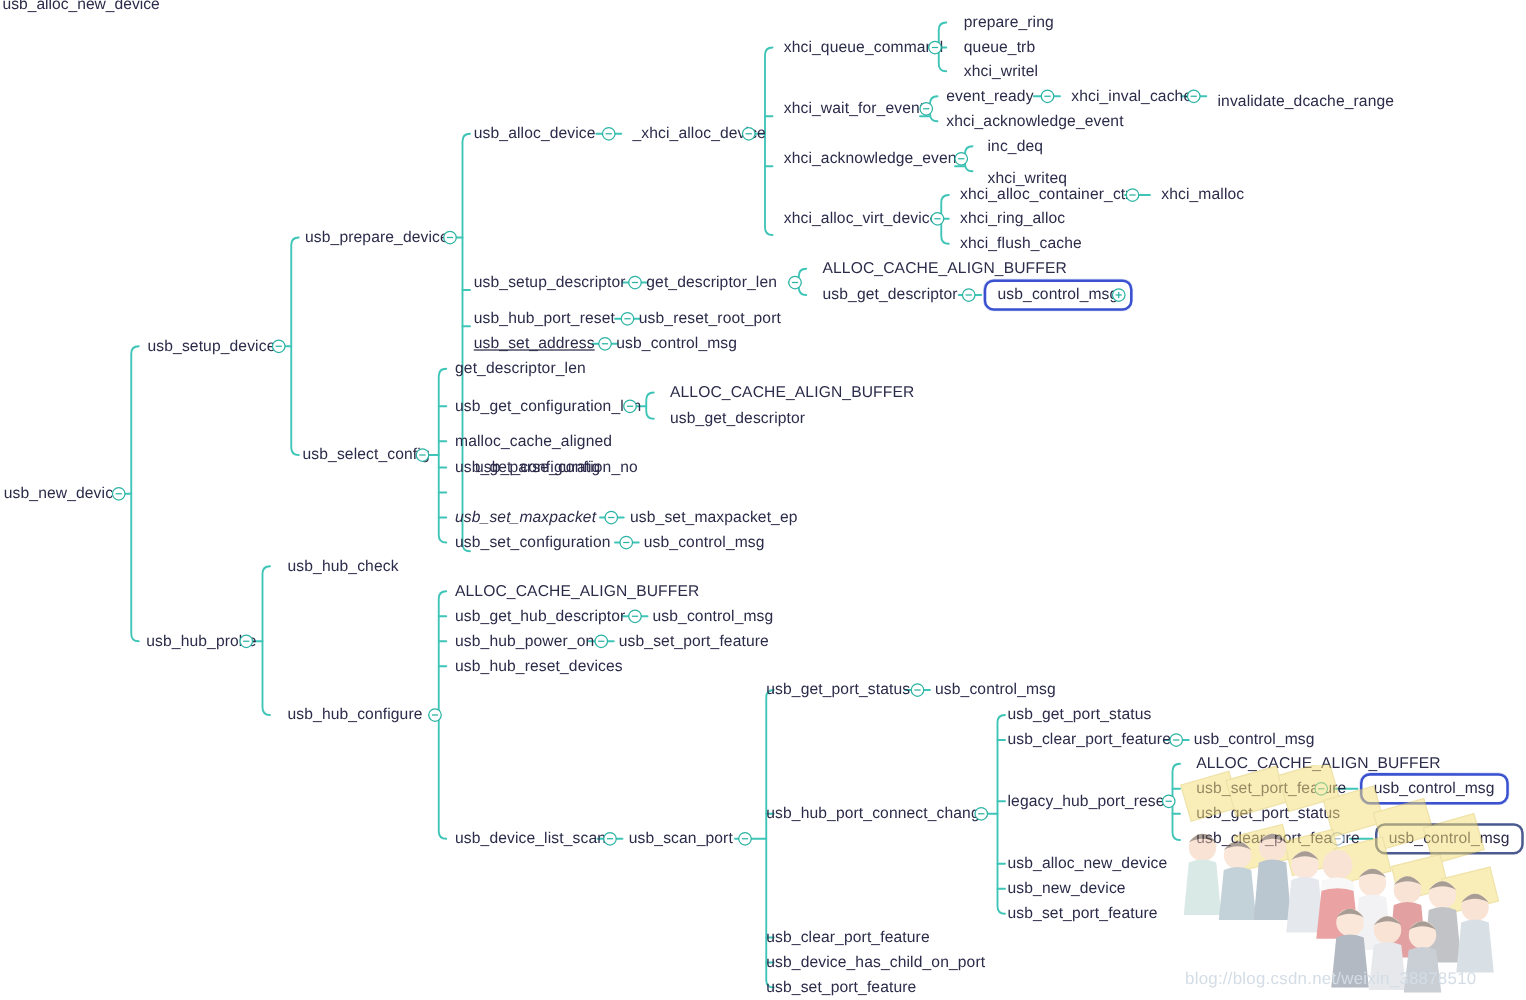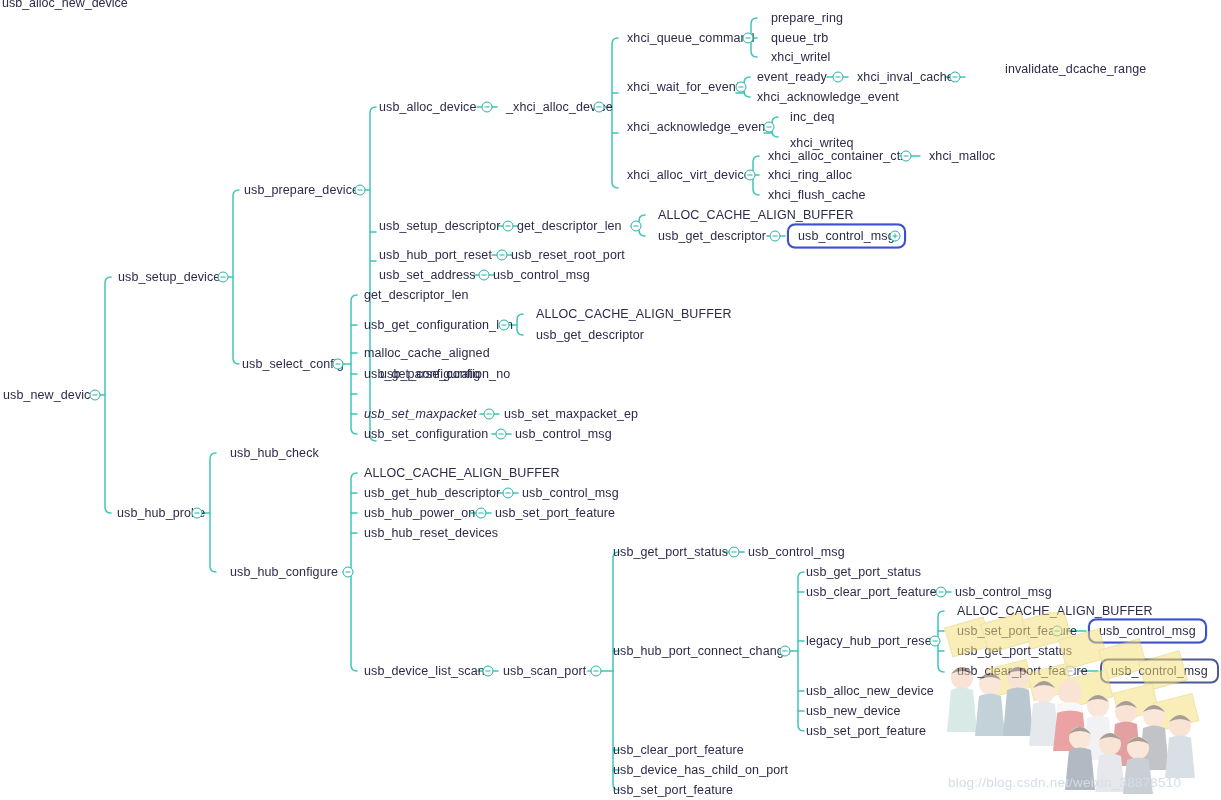--- a/index.html
+++ b/index.html
@@ -253,21 +253,21 @@
 
   <div class="node" style="left:379px; top:107px;">usb_alloc_device</div>
   <div class="toggle" style="left:487px; top:107px;"></div>
 
   <div class="node" style="left:379px; top:226px;">usb_setup_descriptor</div>
   <div class="toggle" style="left:508px; top:226px;"></div>
 
   <div class="node" style="left:379px; top:255px;">usb_hub_port_reset</div>
   <div class="toggle" style="left:502px; top:255px;"></div>
 
-  <div class="node" style="left:379px; top:275px;">usb_set_address</div>
+  <div class="node" style="left:379px; top:275px;text-decoration:underline;">usb_set_address</div>
   <div class="toggle" style="left:484px; top:275px;"></div>
 
   <div class="node" style="left:506px; top:107px;">_xhci_alloc_device</div>
   <div class="toggle" style="left:599px; top:107px;"></div>
 
   <div class="node" style="left:627px; top:38px;">xhci_queue_command</div>
   <div class="toggle" style="left:748px; top:38px;"></div>
 
   <div class="node" style="left:627px; top:87px;">xhci_wait_for_event</div>
   <div class="toggle" style="left:741px; top:87px;"></div>
@@ -281,21 +281,21 @@
   <div class="node" style="left:771px; top:18px;">prepare_ring</div>
   <div class="node" style="left:771px; top:38px;">queue_trb</div>
   <div class="node" style="left:771px; top:57px;">xhci_writel</div>
 
   <div class="node" style="left:757px; top:77px;">event_ready</div>
   <div class="toggle" style="left:838px; top:77px;"></div>
   <div class="node" style="left:757px; top:97px;">xhci_acknowledge_event</div>
 
   <div class="node" style="left:857px; top:77px;">xhci_inval_cache</div>
   <div class="toggle" style="left:955px; top:77px;"></div>
-  <div class="node" style="left:974px; top:69px;margin-left:31px;">invalidate_dcache_range</div>
+  <div class="node" style="left:974px; top:81px;">invalidate_dcache_range</div>
 
   <div class="node" style="left:790px; top:117px;">inc_deq</div>
   <div class="node" style="left:790px; top:143px;">xhci_writeq</div>
 
   <div class="node" style="left:768px; top:156px;">xhci_alloc_container_ctx</div>
   <div class="toggle" style="left:906px; top:156px;"></div>
   <div class="node" style="left:929px; top:156px;">xhci_malloc</div>
   <div class="node" style="left:768px; top:175px;">xhci_ring_alloc</div>
   <div class="node" style="left:768px; top:195px;">xhci_flush_cache</div>
 

